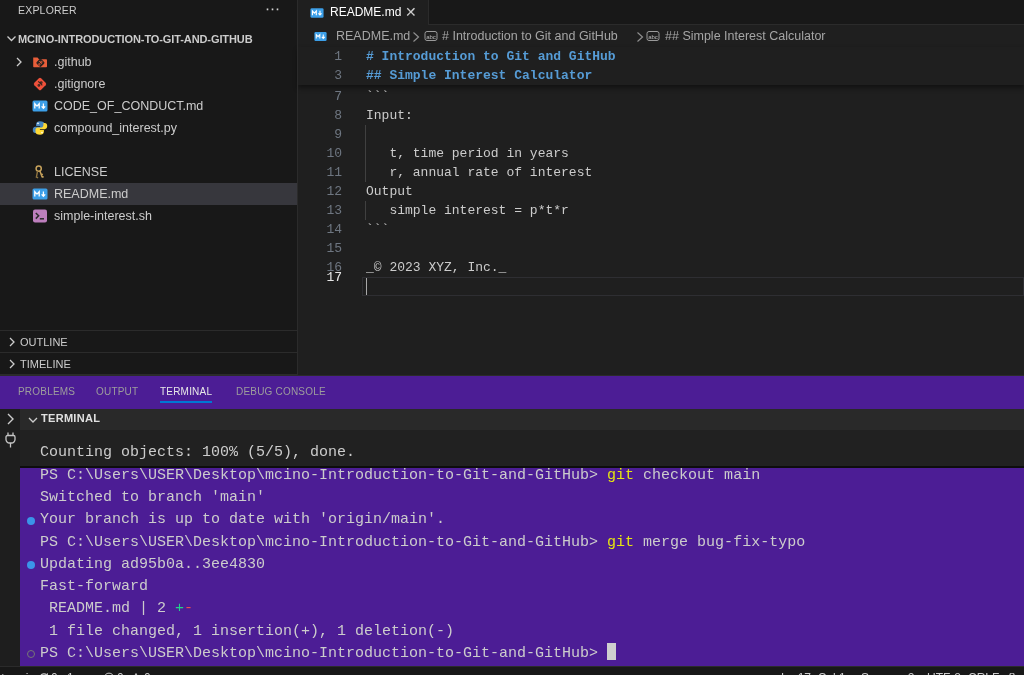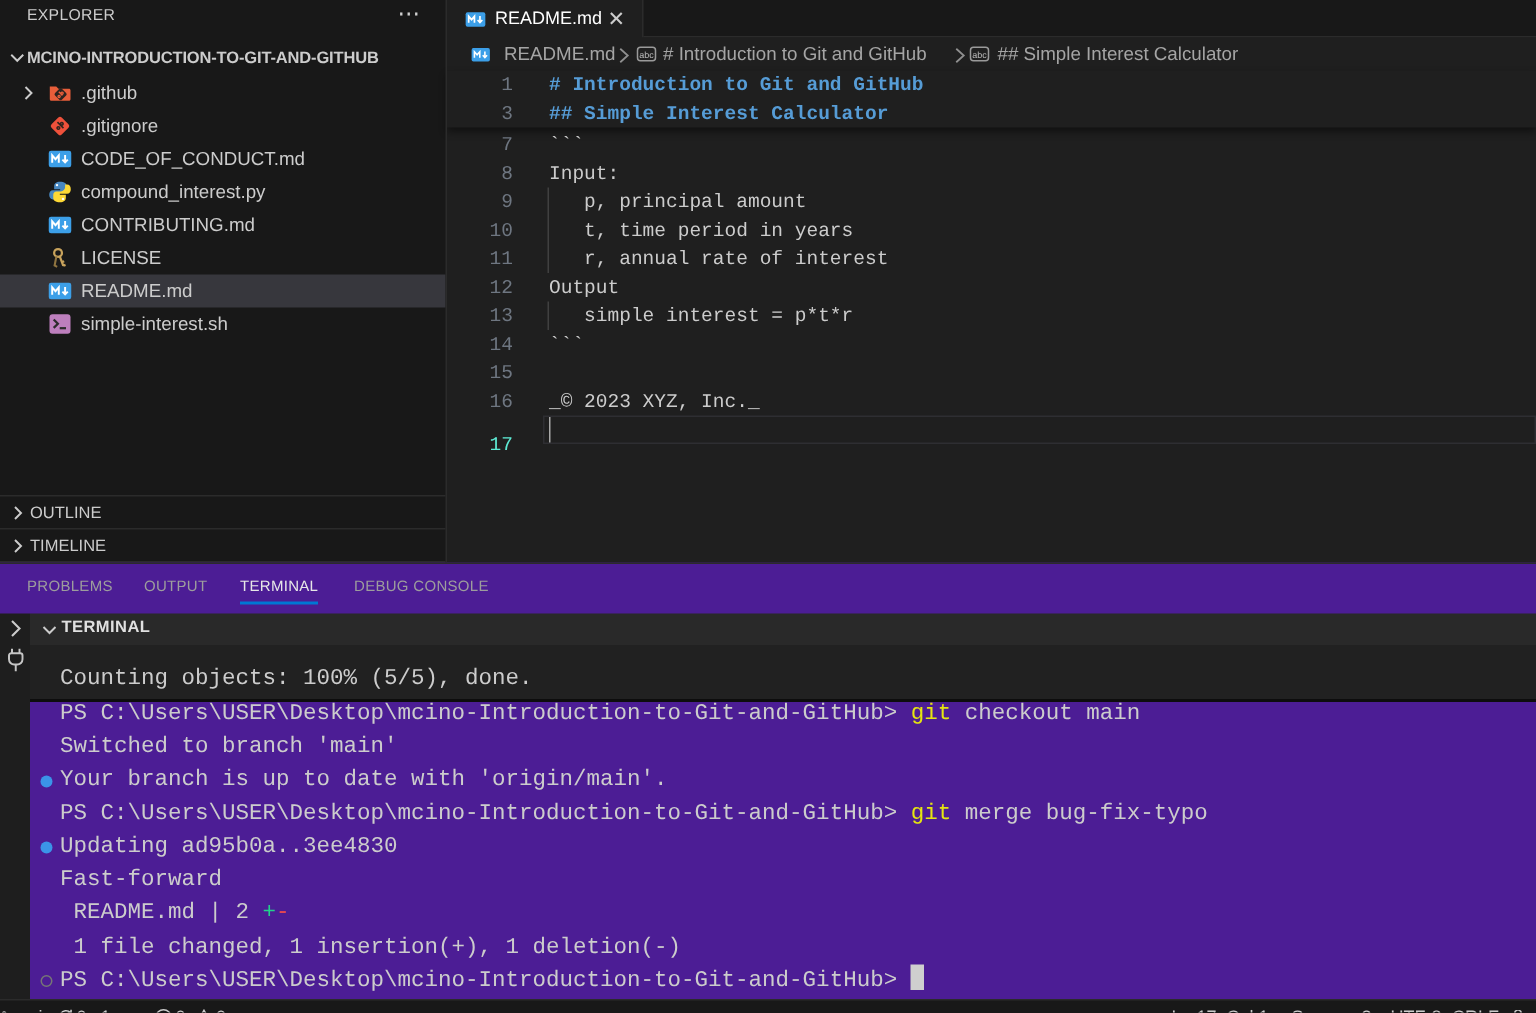--- a/index.html
+++ b/index.html
@@ -101,28 +101,20 @@
     </div>
     <div class="abs row" style="top:116.5px">
       <span class="icon"><svg width="16" height="16" viewBox="0 0 16 16">
         <path d="M7.9 1.2 c-2.3 0 -3.8 1.1 -3.8 3 v1.9 h4 v.7 H3.3 c-1.6 0 -2.5 1.3 -2.5 3.1 0 1.8 .9 3.1 2.5 3.1 h1.3 v-1.9 c0 -1.5 1.3 -2.7 2.9 -2.7 h2.9 c1.2 0 2.1 -1 2.1 -2.2 V4.2 c0 -1.9 -1.5 -3 -4.6 -3 z" fill="#4887c0"></path>
         <circle cx="6" cy="3.4" r=".8" fill="#fff"></circle>
         <path d="M8.1 14.8 c2.3 0 3.8 -1.1 3.8 -3 v-1.9 h-4 v-.7 h4.8 c1.6 0 2.5 -1.3 2.5 -3.1 0 -1.8 -.9 -3.1 -2.5 -3.1 h-1.3 v1.9 c0 1.5 -1.3 2.7 -2.9 2.7 H5.6 c-1.2 0 -2.1 1 -2.1 2.2 v2 c0 1.9 1.5 3 4.6 3 z" fill="#fdd835"></path>
         <circle cx="10" cy="12.6" r=".8" fill="#fff"></circle>
       </svg></span>
       <span class="lbl">compound_interest.py</span>
     </div>
-    <div class="abs row" style="top:138.5px">
-      <span class="icon"><svg width="16" height="16" viewBox="0 0 16 16">
-            <rect x=".5" y="2.5" width="15" height="11" rx="1.5" fill="#3c9fe8"></rect>
-            <path d="M2.8 10.5 V5.6 L5 8.1 L7.2 5.6 V10.5" stroke="#fff" stroke-width="1.3" fill="none"></path>
-            <path d="M11.4 5.4 V10 M9.6 8.4 L11.4 10.3 L13.2 8.4" stroke="#fff" stroke-width="1.3" fill="none"></path>
-          </svg></span>
-      <span class="lbl">CONTRIBUTING.md</span>
-    </div>
     <div class="abs row" style="top:160.5px">
       <span class="icon"><svg width="16" height="16" viewBox="0 0 16 16">
         <circle cx="6.7" cy="4.6" r="2.6" fill="none" stroke="#c8a35c" stroke-width="1.5"></circle>
         <path d="M7.8 6.8 L10.2 13.2 M10.2 13.2 l1.5 -.6 M9.3 10.8 l1.5 -.6" stroke="#c8a35c" stroke-width="1.5" fill="none"></path>
         <path d="M5.6 6.9 L4.4 13 l1.7 .9" stroke="#8f7440" stroke-width="1.4" fill="none"></path>
       </svg></span>
       <span class="lbl">LICENSE</span>
     </div>
     <div class="abs row sel" style="top:182.5px">
       <span class="icon"><svg width="16" height="16" viewBox="0 0 16 16">
@@ -193,35 +185,34 @@
       <div class="lnum" style="top:0">1</div>
       <div class="cline hblue" style="top:0"># Introduction to Git and GitHub</div>
       <div class="lnum" style="top:19px">3</div>
       <div class="cline hblue" style="top:19px">## Simple Interest Calculator</div>
     </div>
     <div class="lnum" style="top:87px">7</div>
       <div class="cline" style="top:87px">```</div>
     <div class="lnum" style="top:106px">8</div>
       <div class="cline" style="top:106px">Input:</div>
     <div class="lnum" style="top:125px">9</div>
-      <div class="cline" style="top:125px">   p, principal amount</div>
     <div class="lnum" style="top:144px">10</div>
       <div class="cline" style="top:144px">   t, time period in years</div>
     <div class="lnum" style="top:163px">11</div>
       <div class="cline" style="top:163px">   r, annual rate of interest</div>
     <div class="lnum" style="top:182px">12</div>
       <div class="cline" style="top:182px">Output</div>
     <div class="lnum" style="top:201px">13</div>
       <div class="cline" style="top:201px">   simple interest = p*t*r</div>
     <div class="lnum" style="top:220px">14</div>
       <div class="cline" style="top:220px">```</div>
     <div class="lnum" style="top:239px">15</div>
     <div class="lnum" style="top:258px">16</div>
       <div class="cline" style="top:258px;">_© 2023 XYZ, Inc._</div>
-    <div class="lnum" style="top:287px;color:#5eead4">17</div>
+    <div class="lnum" style="top:268px;color:#e5e5e5">17</div>
     <div class="iguide" style="top:125px;height:57px"></div>
     <div class="iguide" style="top:201px;height:19px"></div>
     <div class="abs" id="cur17"></div>
     <div class="abs" id="cursor"></div>
   </div>
   <div class="abs" id="panel">
     <div class="ptab" style="left:18px">PROBLEMS</div>
     <div class="ptab" style="left:96px">OUTPUT</div>
     <div class="ptab act" style="left:160px">TERMINAL</div>
     <div class="ptab" style="left:236px">DEBUG CONSOLE</div>

